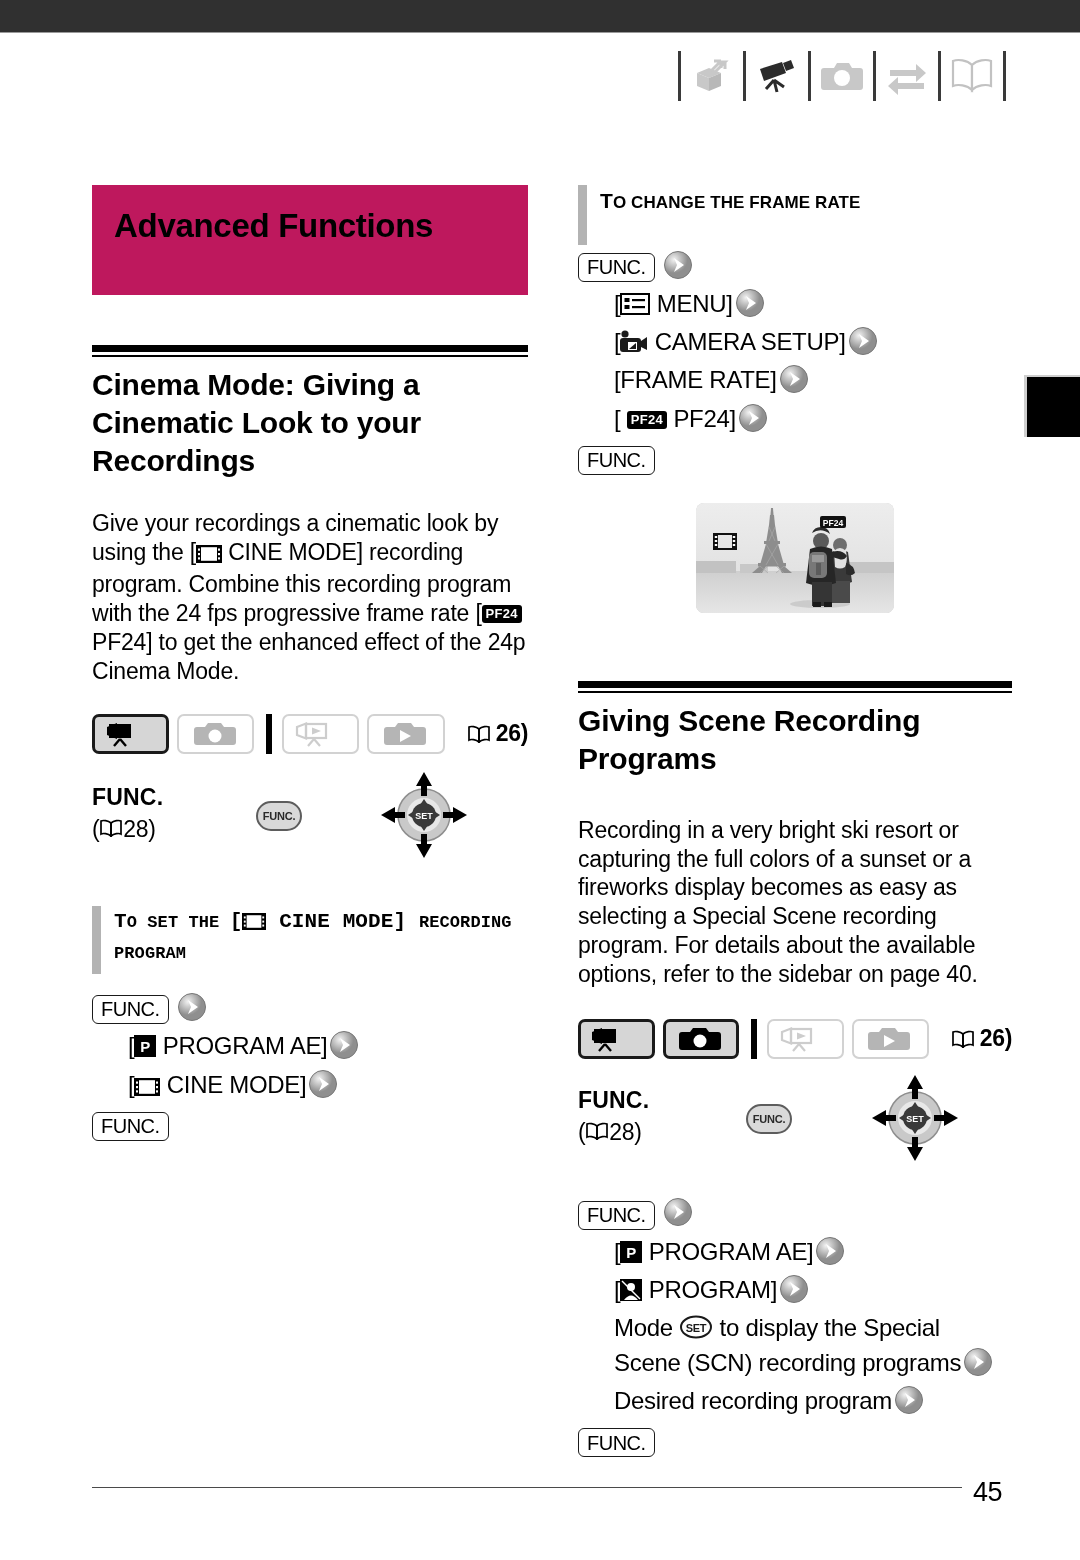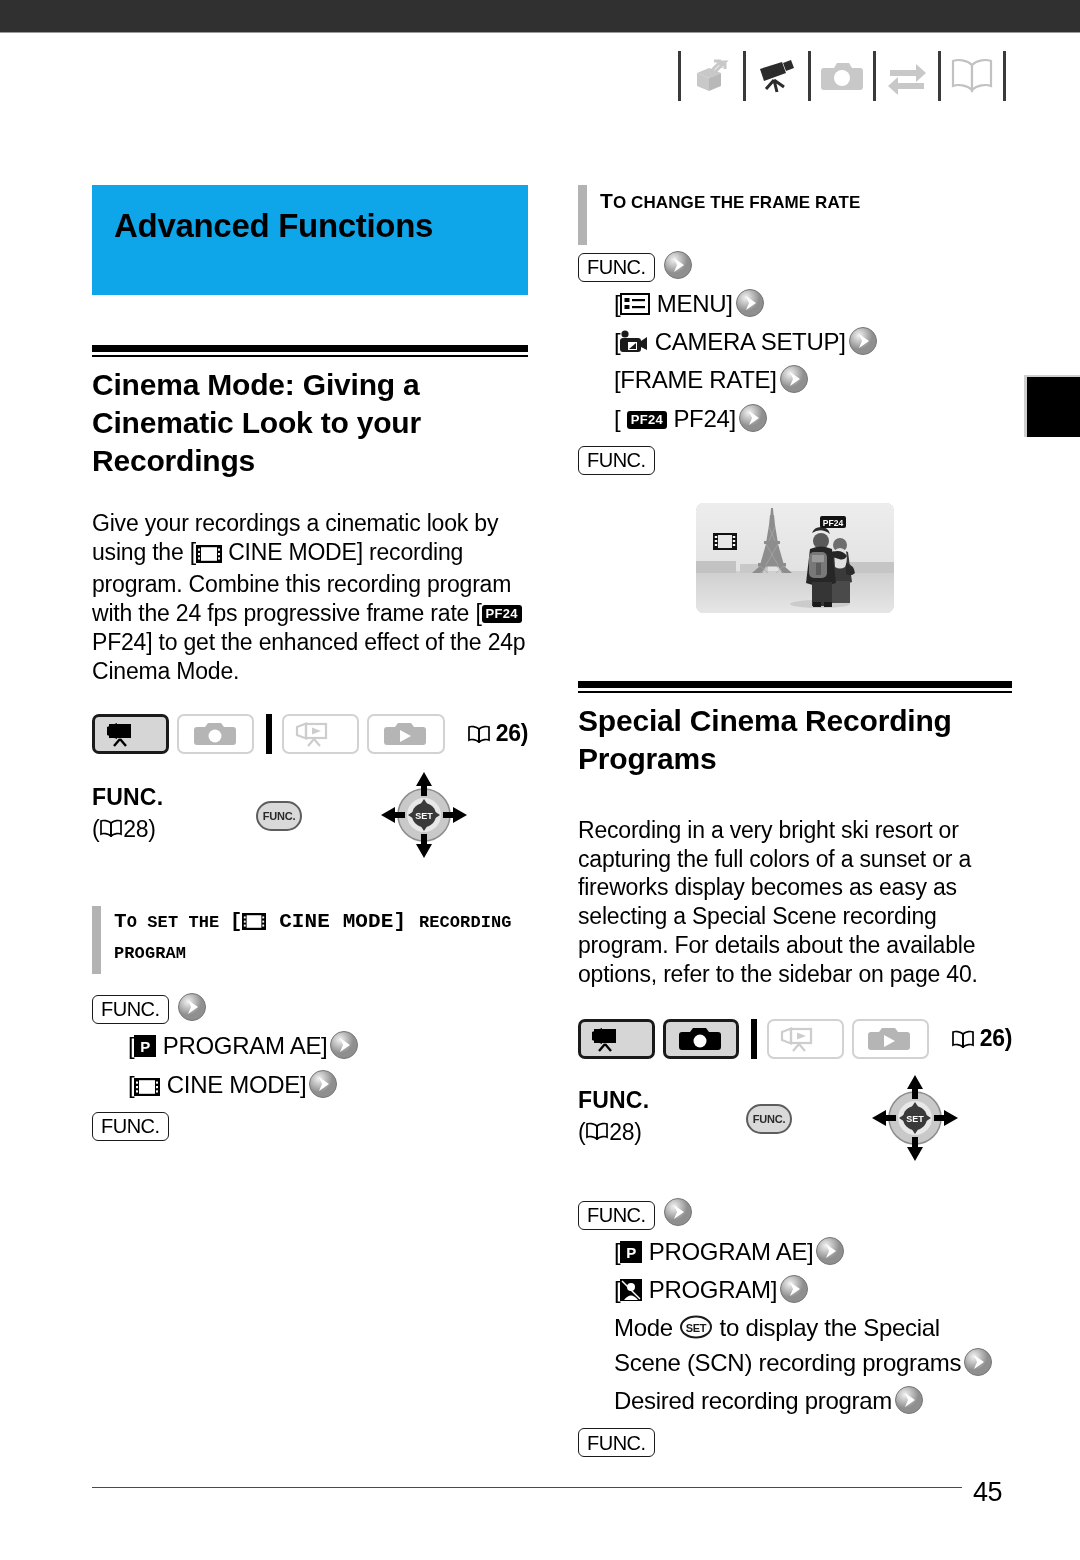--- a/index.html
+++ b/index.html
@@ -36,21 +36,21 @@
     position:absolute; right:0; top:375px; width:56px; height:62px;
     background:#000; border-left:3px solid #cfcfcf; border-top:2px solid #cfcfcf;
   }
 
   
   .col-left  { position:absolute; left:92px; top:185px; width:436px; }
   .col-right { position:absolute; left:578px; top:185px; width:434px; }
 
   
   .chapter-banner {
-    background:#0ea5e9; width:436px; height:110px;
+    background:#be185d; width:436px; height:110px;
     padding:22px 0 0 22px;
   }
   .chapter-banner h1 {
     font-size:33px; font-weight:bold; letter-spacing:-0.3px;
     font-family:"Liberation Sans", sans-serif;
   }
 
   
   .rule-double { margin-top:0; }
   .rule-double .r1 { height:7px; background:#000; }
@@ -476,21 +476,21 @@
         </svg>
       </div>
     </div>
 
     <div style="height:68px"></div>
 
     <div class="rule-double">
       <div class="r1"></div>
         <div class="r2"></div>
     </div>
-    <h2 class="section-title">Special Cinema Recording Programs</h2>
+    <h2 class="section-title">Giving Scene Recording Programs</h2>
 
     <p class="body" style="margin-top:38px;">Recording in a very bright ski resort or capturing the full colors of a sunset or a fireworks display becomes as easy as selecting a Special Scene recording program. For details about the available options, refer to the sidebar on page 40.</p>
 
     <div class="mode-row" style="margin-top:30px;">
       <div class="mode-btn on">
         <svg width="52" height="26" viewBox="0 0 52 26">
             <g fill="#000">
               <path d="M4 3 H26 V17 H4 Z"></path>
               <path d="M2 6 L12 2 L12 18 L2 14 Z"></path>
               <path d="M15 18 L9 25 M15 18 L21 25" stroke="#000" stroke-width="2.4" fill="none"></path>

